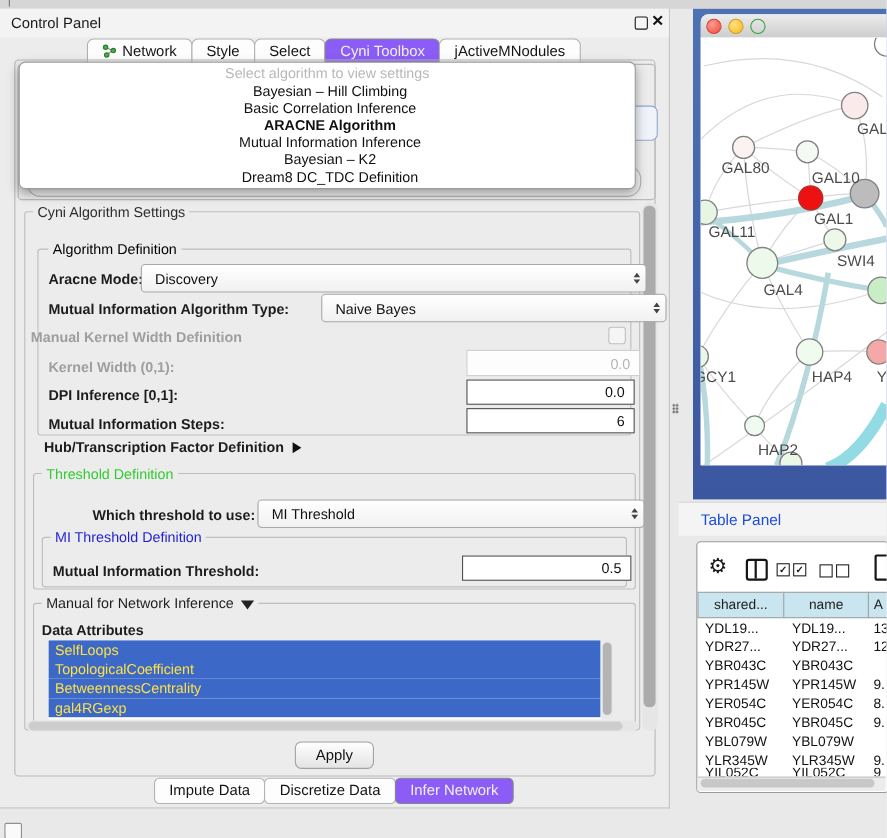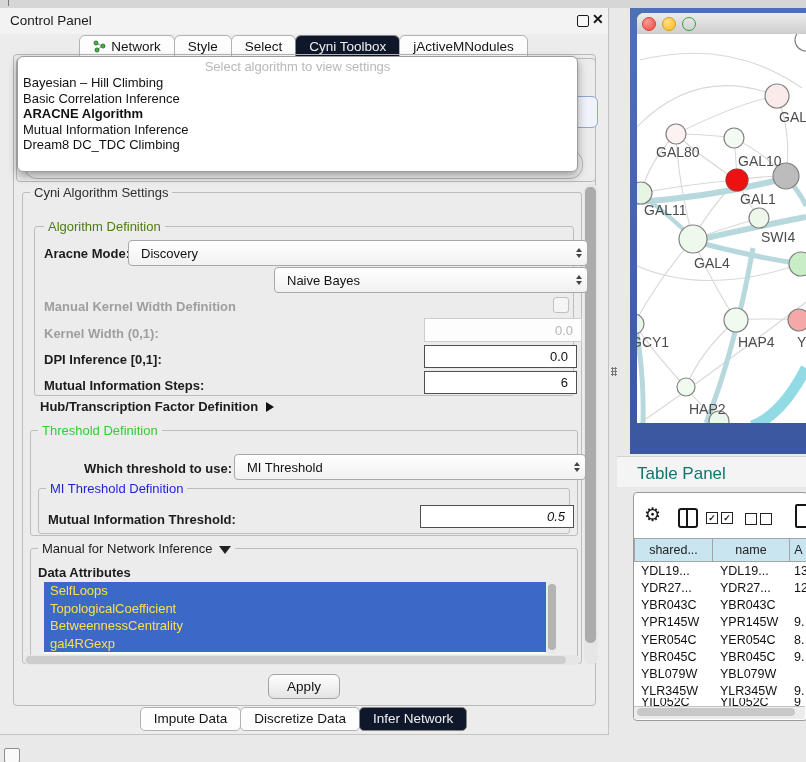--- a/index.html
+++ b/index.html
@@ -7,28 +7,28 @@
   .abs{position:absolute;}
   .screen{position:absolute;left:0;top:0;width:806px;height:762px;}
   
   .cp{position:absolute;left:0;top:8px;width:608px;height:726px;background:#ececec;border-right:1px solid #c4c4c4;border-bottom:1px solid #c4c4c4;}
   .cp-titlebar{position:absolute;left:0;top:8px;width:608px;height:26px;background:#f3f3f3;}
   .cp-title{position:absolute;left:10px;top:13px;font-size:13.5px;color:#1a1a1a;}
   .float-ic{position:absolute;left:577px;top:15px;width:10px;height:10px;border:1.5px solid #1a1a1a;border-radius:2px;background:#f7f7f7;}
   .close-ic{position:absolute;left:592px;top:11px;font-size:14px;font-weight:900;color:#111;}
   .tabbar{position:absolute;left:0;top:34px;width:608px;height:25px;display:flex;justify-content:center;align-items:flex-end;}
   .tab{border:1px solid #b2b2b2;background:#fdfdfd;padding:3px 13px 4px;font-size:13.5px;border-radius:6px 6px 0 0;margin-left:-1px;color:#141414;display:flex;align-items:center;gap:5px;white-space:nowrap;}
-  .tab.sel{background:#0f172a;color:#f0f0f0;border-color:#868686;}
+  .tab.sel{background:#8b5cf6;color:#f0f0f0;border-color:#868686;}
   .btabbar{position:absolute;left:0;top:706px;width:608px;height:26px;display:flex;justify-content:center;align-items:center;}
   .btab{border-radius:5px;align-items:center;}
   .frame{position:absolute;border:1px solid #b9b9b9;border-radius:4px;}
   
   .popup{position:absolute;left:17px;top:56px;width:559px;height:112px;background:#ffffff;border:1px solid #9c9c9c;border-radius:6px;box-shadow:0 4px 10px rgba(0,0,0,0.35);z-index:40;padding-top:2px;}
   .popup-header{text-align:center;color:#b8b8b8;font-size:13px;height:16px;line-height:16px;}
-  .popup-item{font-size:13px;color:#111;height:15.6px;line-height:15.6px;padding-left:5px;white-space:nowrap;}
+  .popup-item{font-size:13px;color:#111;height:15.6px;line-height:15.6px;padding-left:5px;white-space:nowrap;text-align:center;}
   .popup-item.bold{font-weight:bold;}
   
   .group{position:absolute;border:1px solid #bdbdbd;border-radius:3px;}
   .group-label{position:absolute;background:#ececec;padding:0 4px;font-size:13px;white-space:nowrap;z-index:2;}
   .lbl{position:absolute;font-size:13px;font-weight:bold;color:#1c1c1c;white-space:nowrap;}
   .lbl.dis{color:#9e9e9e;}
   .combo{position:absolute;background:linear-gradient(#ffffff,#f1f1f1);border:1px solid #a8a8a8;border-radius:4px;font-size:13px;color:#111;display:flex;align-items:center;padding-left:12px;}
   .spin{position:absolute;right:5px;top:50%;transform:translateY(-50%);display:flex;flex-direction:column;gap:2px;align-items:center;}
   .tri-up{width:0;height:0;border-left:3.5px solid transparent;border-right:3.5px solid transparent;border-bottom:4.5px solid #444;}
   .tri-down{width:0;height:0;border-left:3.5px solid transparent;border-right:3.5px solid transparent;border-top:4.5px solid #444;}
@@ -47,21 +47,21 @@
   .net-frame{position:absolute;left:630px;top:8px;width:176px;height:446px;background:linear-gradient(#4e71b4,#3a57a0);}
   .mac-win{position:absolute;left:637px;top:13px;width:169px;height:410px;background:#fff;border-radius:7px 0 0 0;}
   .mac-titlebar{position:absolute;left:637px;top:13px;width:169px;height:21px;background:linear-gradient(#ececec,#cdcdcd);border-bottom:1px solid #9b9b9b;border-radius:7px 0 0 0;}
   .light{position:absolute;width:12px;height:12px;border-radius:50%;top:17px;}
   .light.red{left:642px;background:radial-gradient(circle at 35% 30%,#ff9a93,#ee4b3e);border:1px solid #cc4237;}
   .light.yellow{left:662px;background:radial-gradient(circle at 35% 30%,#ffe084,#f8b919);border:1px solid #d49c1e;}
   .light.green{left:682px;background:radial-gradient(circle at 35% 30%,#9aeb9f,#2fc543;);border:1px solid #2fa33c;}
   .net-canvas{position:absolute;left:637px;top:34px;width:169px;height:389px;background:#fff;overflow:hidden;}
   
   .tp-bar{position:absolute;left:617px;top:456px;width:189px;height:30px;background:#f4f4f4;border-top:1px solid #d2d2d2;}
-  .tp-title{position:absolute;left:637px;top:464px;font-size:17px;color:#0f766e;}
+  .tp-title{position:absolute;left:637px;top:464px;font-size:14px;color:#1d4ed8;}
   .table-win{position:absolute;left:633px;top:492px;width:173px;height:227px;background:#fff;border:1px solid #9a9a9a;border-radius:4px;overflow:hidden;}
   .gear{position:absolute;left:644px;top:503px;font-size:19px;color:#1a1a1a;}
   .cols-ic{position:absolute;left:678px;top:508px;width:16px;height:16px;border:2px solid #151515;border-radius:3px;background:#fff;}
   .cols-ic::after{content:"";position:absolute;left:6px;top:0;width:2px;height:16px;background:#151515;}
   .cb{position:absolute;width:10px;height:10px;border:1.5px solid #222;background:#fff;font-size:9px;line-height:10px;font-weight:bold;text-align:center;color:#111;}
   .page-ic{position:absolute;left:795px;top:504px;width:14px;height:20px;border:2px solid #151515;border-radius:2px;background:#fff;}
   .th{position:absolute;top:538px;height:22px;background:#c9e5ef;border:1px solid #a4a4a4;display:flex;align-items:center;justify-content:center;font-size:12.5px;color:#222;overflow:hidden;}
   .tr{position:absolute;left:633px;width:173px;height:17px;display:flex;align-items:center;}
   .td{font-size:12.5px;color:#111;white-space:nowrap;overflow:hidden;}
   .td.c0{width:71px;padding-left:8px;}
@@ -122,50 +122,52 @@
     <span style="position:absolute;left:14px;top:6px;font-size:13px;color:#9c9c9c;">gal-filtered sif default node</span>
   </div>
   <div class="abs" style="left:562px;top:96px;width:34px;height:30px;border:1px solid #8fa9d0;border-radius:6px;background:#f0f4fa;z-index:1;"></div>
 
   <div class="popup">
     <div class="popup-header">Select algorithm to view settings</div>
     <div class="popup-item">Bayesian – Hill Climbing</div>
     <div class="popup-item">Basic Correlation Inference</div>
     <div class="popup-item bold">ARACNE Algorithm</div>
     <div class="popup-item">Mutual Information Inference</div>
-    <div class="popup-item">Dream8 DC_TDC Climbing</div>
+    <div class="popup-item">Bayesian – K2</div>
+    <div class="popup-item">Dream8 DC_TDC Definition</div>
   </div>
 
   <div class="sbar-track" style="left:584px;top:184px;width:14px;height:480px;"></div>
   <div class="sbar-thumb" style="left:585px;top:187px;width:11px;height:456px;"></div>
 
   <div class="group" style="left:22px;top:192px;width:558px;height:470px;"></div>
   <span class="group-label" style="left:30px;top:185px;color:#2e2e2e;">Cyni Algorithm Settings</span>
 
   <div class="group" style="left:34px;top:226px;width:538px;height:168px;"></div>
-  <span class="group-label" style="left:44px;top:219px;color:#4d7c0f;">Algorithm Definition</span>
+  <span class="group-label" style="left:44px;top:219px;color:#000000;">Algorithm Definition</span>
 
   <span class="lbl" style="left:44px;top:246px;">Aracne Mode:</span>
   <div class="combo" style="left:128px;top:240px;width:446px;height:24px;">
     <span>Discovery</span>
     <span class="spin">
         <span class="tri-up"></span>
         <span class="tri-down"></span>
       </span>
   </div>
 
-  <div class="combo" style="left:274px;top:267px;width:300px;height:24px;">
+  <span class="lbl" style="left:44px;top:273px;">Mutual Information Algorithm Type:</span>
+  <div class="combo" style="left:292px;top:267px;width:300px;height:24px;">
     <span>Naive Bayes</span>
     <span class="spin">
         <span class="tri-up"></span>
         <span class="tri-down"></span>
       </span>
   </div>
 
-  <span class="lbl dis" style="left:44px;top:299px;text-align:center;">Manual Kernel Width Definition</span>
+  <span class="lbl dis" style="left:28px;top:299px;text-align:center;">Manual Kernel Width Definition</span>
   <span class="checkbox" style="left:553px;top:297px;"></span>
 
   <span class="lbl dis" style="left:44px;top:326px;">Kernel Width (0,1):</span>
   <div class="field disfield" style="left:424px;top:318px;width:148px;height:22px;">
       <span>0.0</span>
     </div>
 
   <span class="lbl" style="left:44px;top:352px;">DPI Inference [0,1]:</span>
   <div class="field strong" style="left:424px;top:345px;width:143px;height:21px;">
       <span>0.0</span>
@@ -187,21 +189,21 @@
     <span class="spin">
         <span class="tri-up"></span>
         <span class="tri-down"></span>
       </span>
   </div>
 
   <div class="group" style="left:38px;top:488px;width:530px;height:44px;"></div>
   <span class="group-label" style="left:46px;top:481px;color:#1f1fd4;">MI Threshold Definition</span>
 
   <span class="lbl" style="left:48px;top:512px;text-align:right;">Mutual Information Threshold:</span>
-  <div class="field strong" style="left:420px;top:505px;width:144px;height:21px;font-style:italic;">
+  <div class="field strong" style="left:420px;top:505px;width:144px;height:21px;">
       <span>0.5</span>
     </div>
 
   <div class="group" style="left:30px;top:548px;width:546px;height:114px;"></div>
   <span class="group-label" style="left:38px;top:541px;color:#1e1e1e;"><span>Manual for Network Inference</span><span class="expander-tri-down"></span></span>
 
   <span class="lbl" style="left:38px;top:565px;">Data Attributes</span>
   <div class="attr-list">
     <div class="attr-item">SelfLoops</div>
     <div class="attr-item">TopologicalCoefficient</div>

